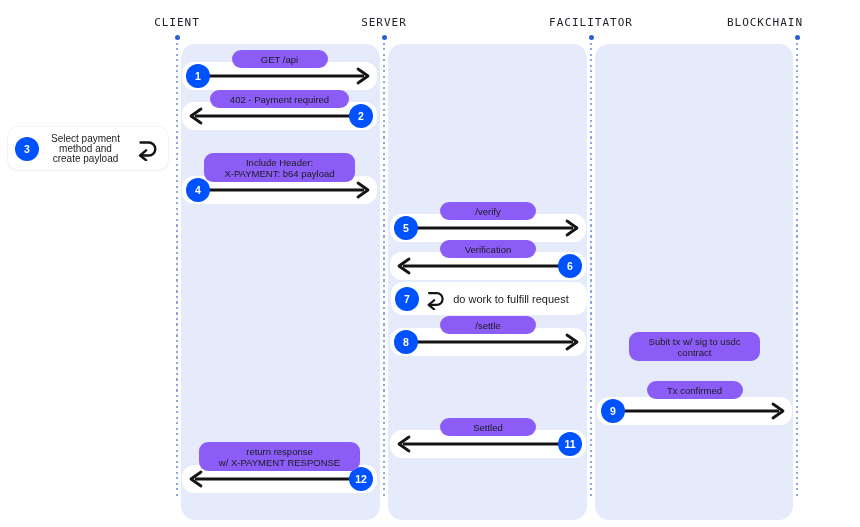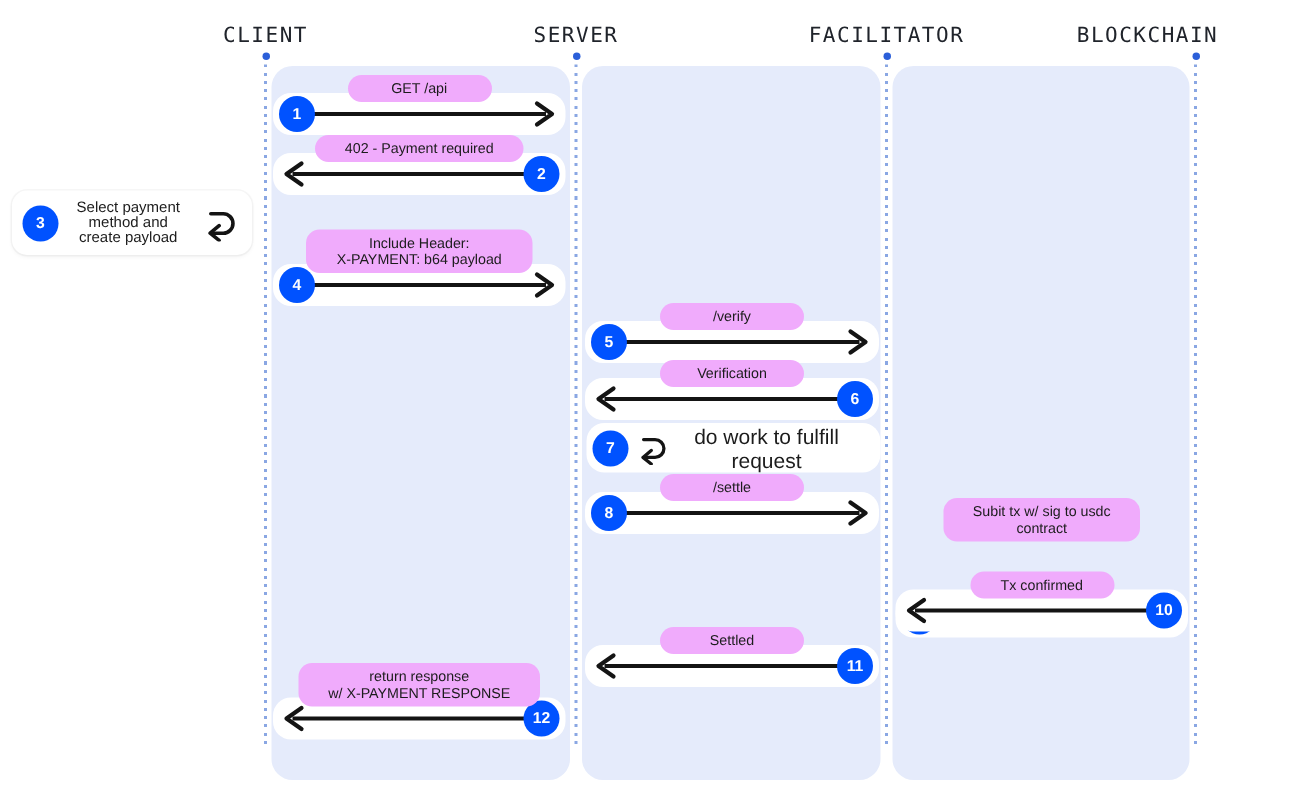--- a/index.html
+++ b/index.html
@@ -8,48 +8,48 @@
     --lifeline:#8aa7e3;
     --lifeline_dot:#2b5fd9;
     --arrow:#141414;
     --text:#1c1c1c;
   }
   *{margin:0;padding:0;box-sizing:border-box;}
   body{background:#fff;font-family:"Liberation Sans",sans-serif;}
   .canvas{position:relative;width:860px;height:527px;background:#fff;overflow:hidden;}
 
   .actor{position:absolute;top:16px;transform:translateX(-50%);
-    font-family:"DejaVu Sans Mono",monospace;font-size:14px;letter-spacing:1px;
+    font-family:"DejaVu Sans Mono",monospace;font-size:11px;letter-spacing:1px;
     color:#20242b;white-space:nowrap;}
   .head-dot{position:absolute;top:35px;width:5px;height:5px;border-radius:50%;
     background:var(--lifeline_dot);}
   .lifeline{position:absolute;top:43px;height:454px;width:2px;
     background:repeating-linear-gradient(to bottom,var(--lifeline) 0 2px,transparent 2px 5.5px);}
   .panel{position:absolute;top:44px;height:476px;background:var(--panel);border-radius:14px;}
 
   .msg{position:absolute;display:flex;flex-direction:column;align-items:center;}
-  .bubble{background:#f0abfc;border-radius:9px;padding:4px 20px 3px;min-width:96px;
+  .bubble{background:#8b5cf6;border-radius:9px;padding:4px 20px 3px;min-width:96px;
     font-size:9.5px;line-height:11px;text-align:center;color:var(--text);
     position:relative;z-index:2;white-space:nowrap;}
   .strip{position:relative;background:#fff;border-radius:12px;height:28px;width:100%;
     margin-top:-6px;z-index:1;}
   .strip svg{display:block;position:absolute;left:0;top:0;}
   .num{position:absolute;top:2px;width:24px;height:24px;border-radius:50%;
     background:var(--accent);color:#fff;font-size:10.5px;font-weight:bold;
     display:flex;align-items:center;justify-content:center;z-index:3;}
   .num.at-left{left:4px;}
   .num.at-right{right:4px;}
 
   .sidebox{position:absolute;background:#fff;border-radius:10px;
     box-shadow:0 0 0 1px rgba(0,0,0,0.03),0 1px 3px rgba(0,0,0,0.05);
     display:flex;align-items:center;z-index:2;}
   .sidebox .note-text{flex:1;text-align:center;font-size:10px;line-height:10px;color:var(--text);}
   .selfbox{position:absolute;background:#fff;border-radius:12px;
     display:flex;align-items:center;z-index:2;}
-  .selfbox .self-text{flex:1;text-align:center;font-size:14px;color:var(--text);padding-right:14px;}
+  .selfbox .self-text{flex:1;text-align:center;font-size:11px;color:var(--text);padding-right:14px;}
   .loop-icon{flex:0 0 auto;}
 </style>
 </head>
 <body>
 
 <div class="canvas">
 
   <div class="panel" style="left:181px;width:199px;"></div>
   <div class="panel" style="left:388px;width:199px;"></div>
   <div class="panel" style="left:595px;width:198px;"></div>
@@ -169,27 +169,20 @@
       <svg viewBox="0 0 195 28" width="195" height="28">
         <line x1="16" y1="14" x2="182" y2="14" stroke="var(--arrow)" stroke-width="2.8"></line>
         <polyline points="176,7 186,14 176,21" fill="none" stroke="var(--arrow)" stroke-width="2.8" stroke-linejoin="round" stroke-linecap="round"></polyline>
       </svg>
       <div class="num at-left">9</div>
     </div>
   </div>
 
   <div class="msg" style="left:597px;top:381px;width:195px;">
     <div class="bubble"><span>Tx confirmed</span></div>
-    <div class="strip">
-      <svg viewBox="0 0 195 28" width="195" height="28">
-        <line x1="179" y1="14" x2="13" y2="14" stroke="var(--arrow)" stroke-width="2.8"></line>
-        <polyline points="19,7 9,14 19,21" fill="none" stroke="var(--arrow)" stroke-width="2.8" stroke-linejoin="round" stroke-linecap="round"></polyline>
-      </svg>
-      <div class="num at-right">10</div>
-    </div>
   </div>
 
   <div class="msg" style="left:390px;top:418px;width:196px;">
     <div class="bubble"><span>Settled</span></div>
     <div class="strip">
       <svg viewBox="0 0 196 28" width="196" height="28">
         <line x1="180" y1="14" x2="13" y2="14" stroke="var(--arrow)" stroke-width="2.8"></line>
         <polyline points="19,7 9,14 19,21" fill="none" stroke="var(--arrow)" stroke-width="2.8" stroke-linejoin="round" stroke-linecap="round"></polyline>
       </svg>
       <div class="num at-right">11</div>

